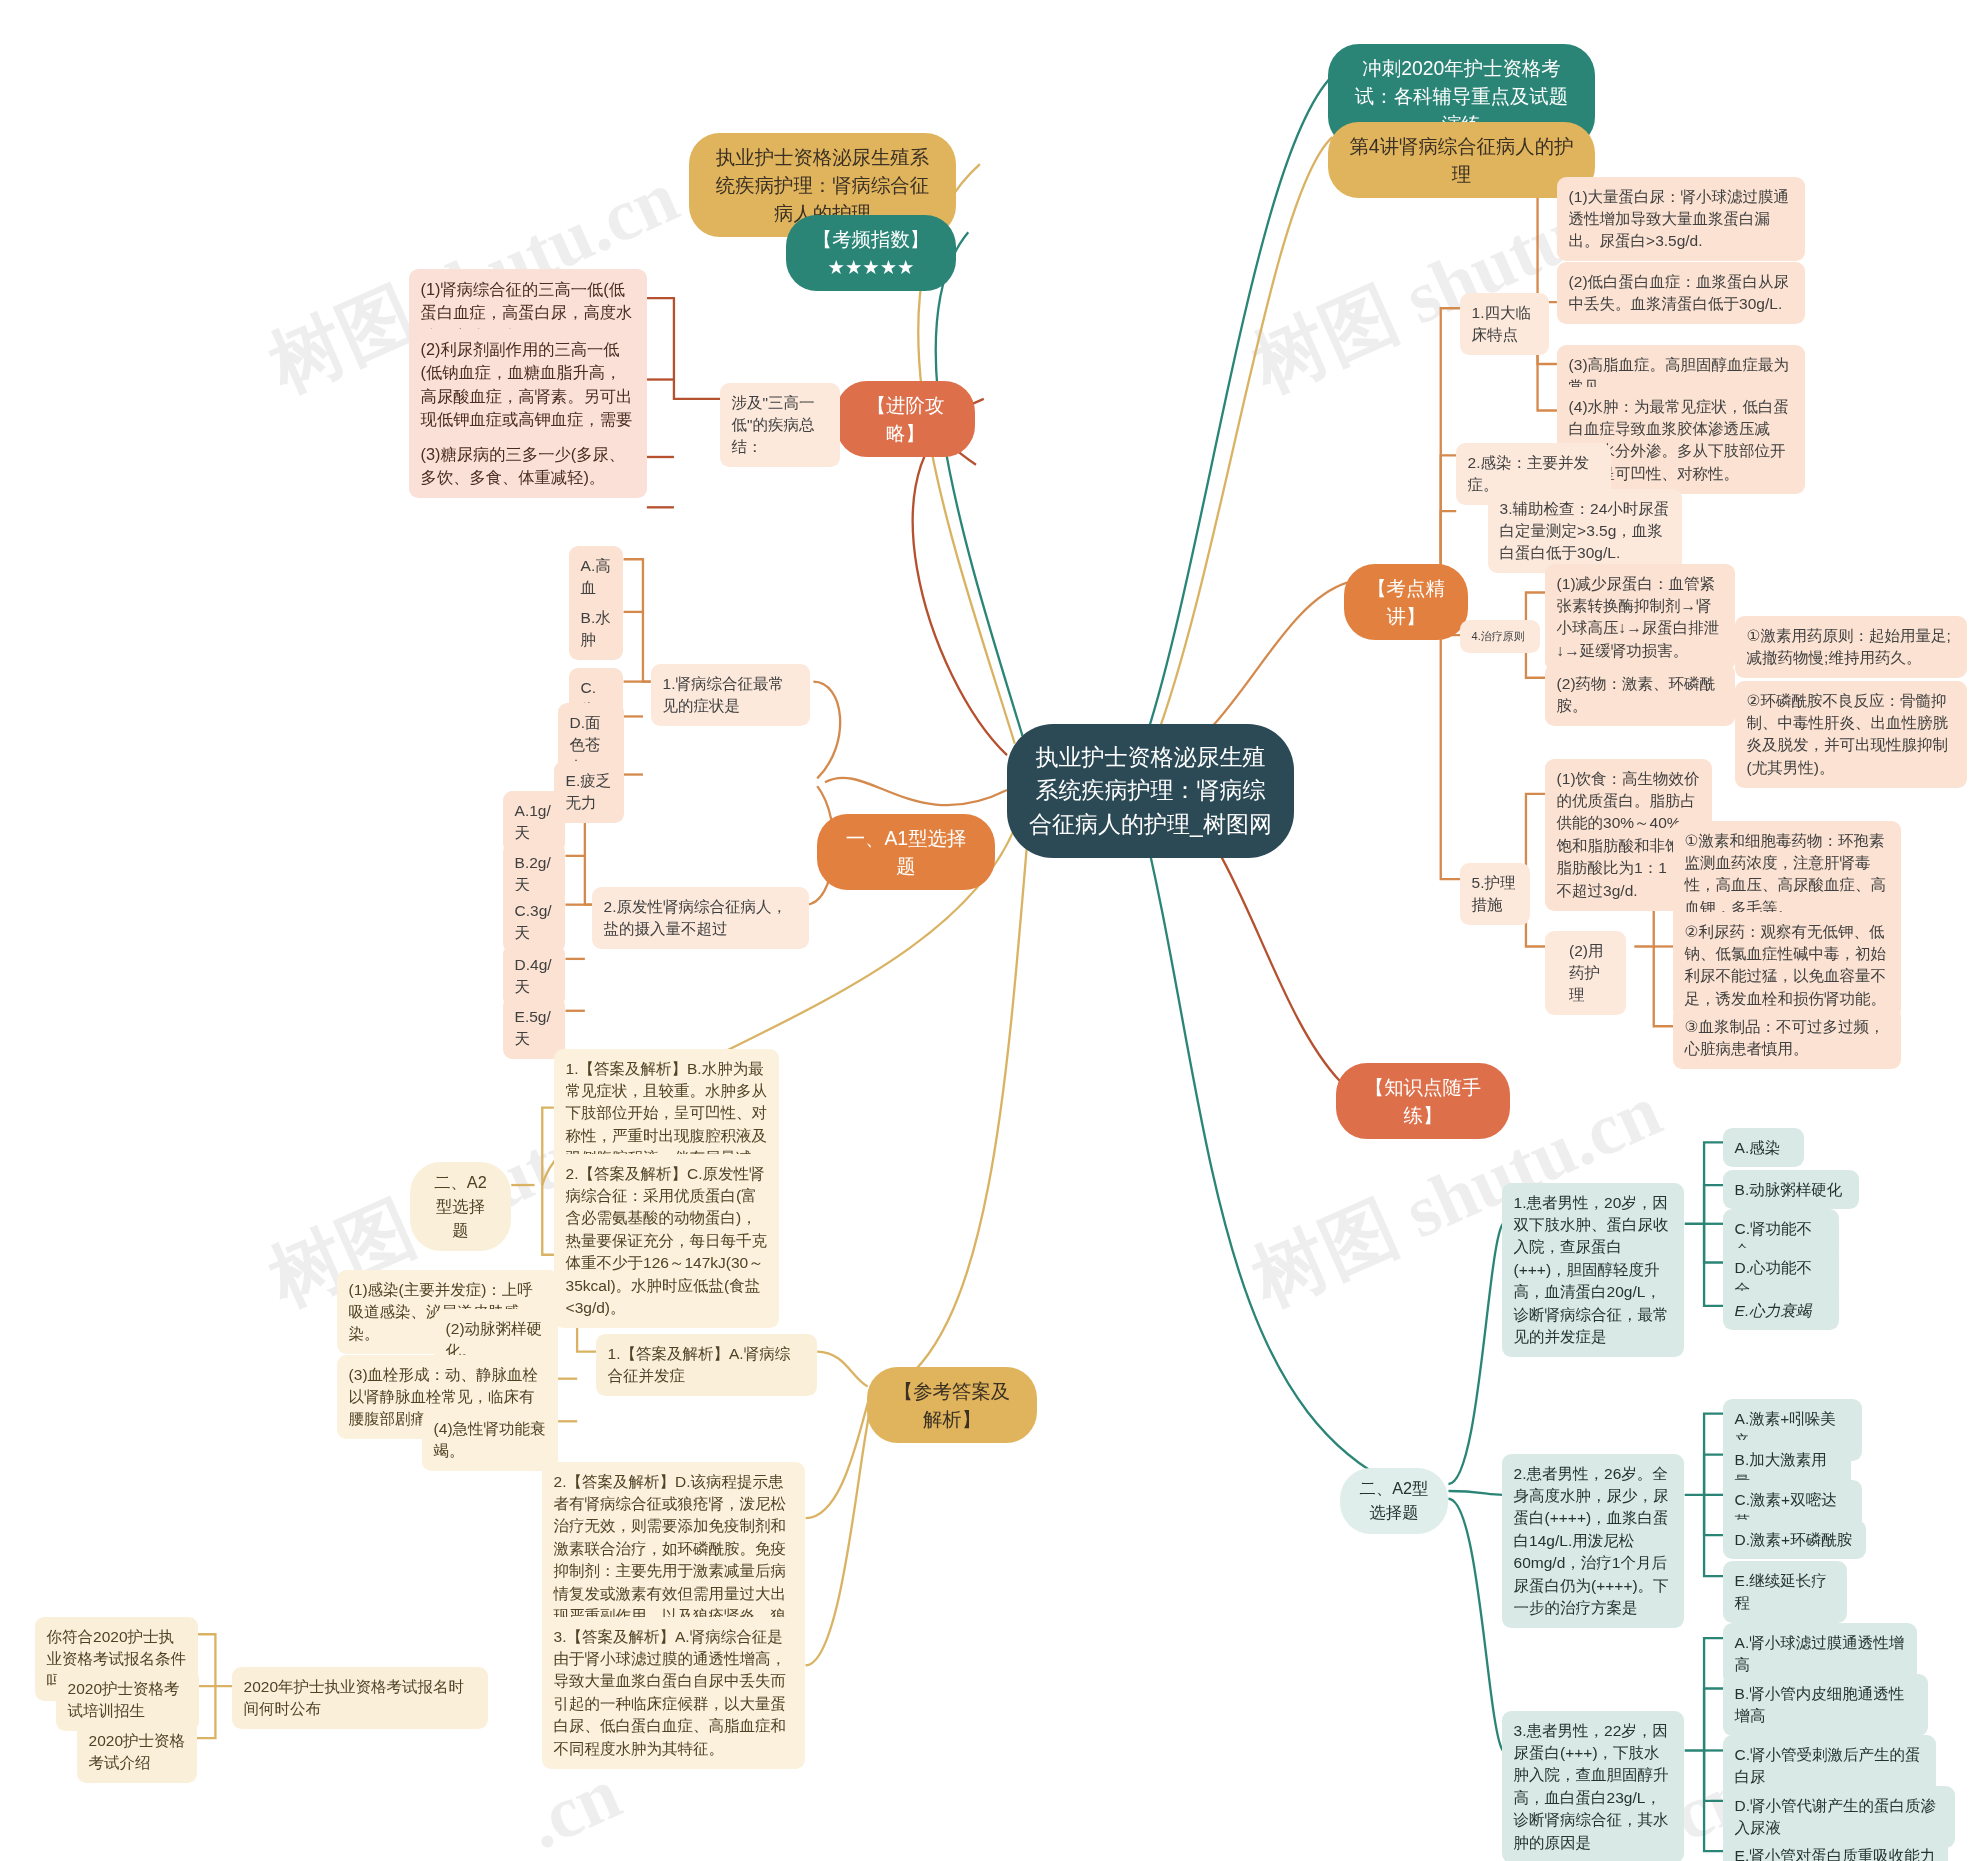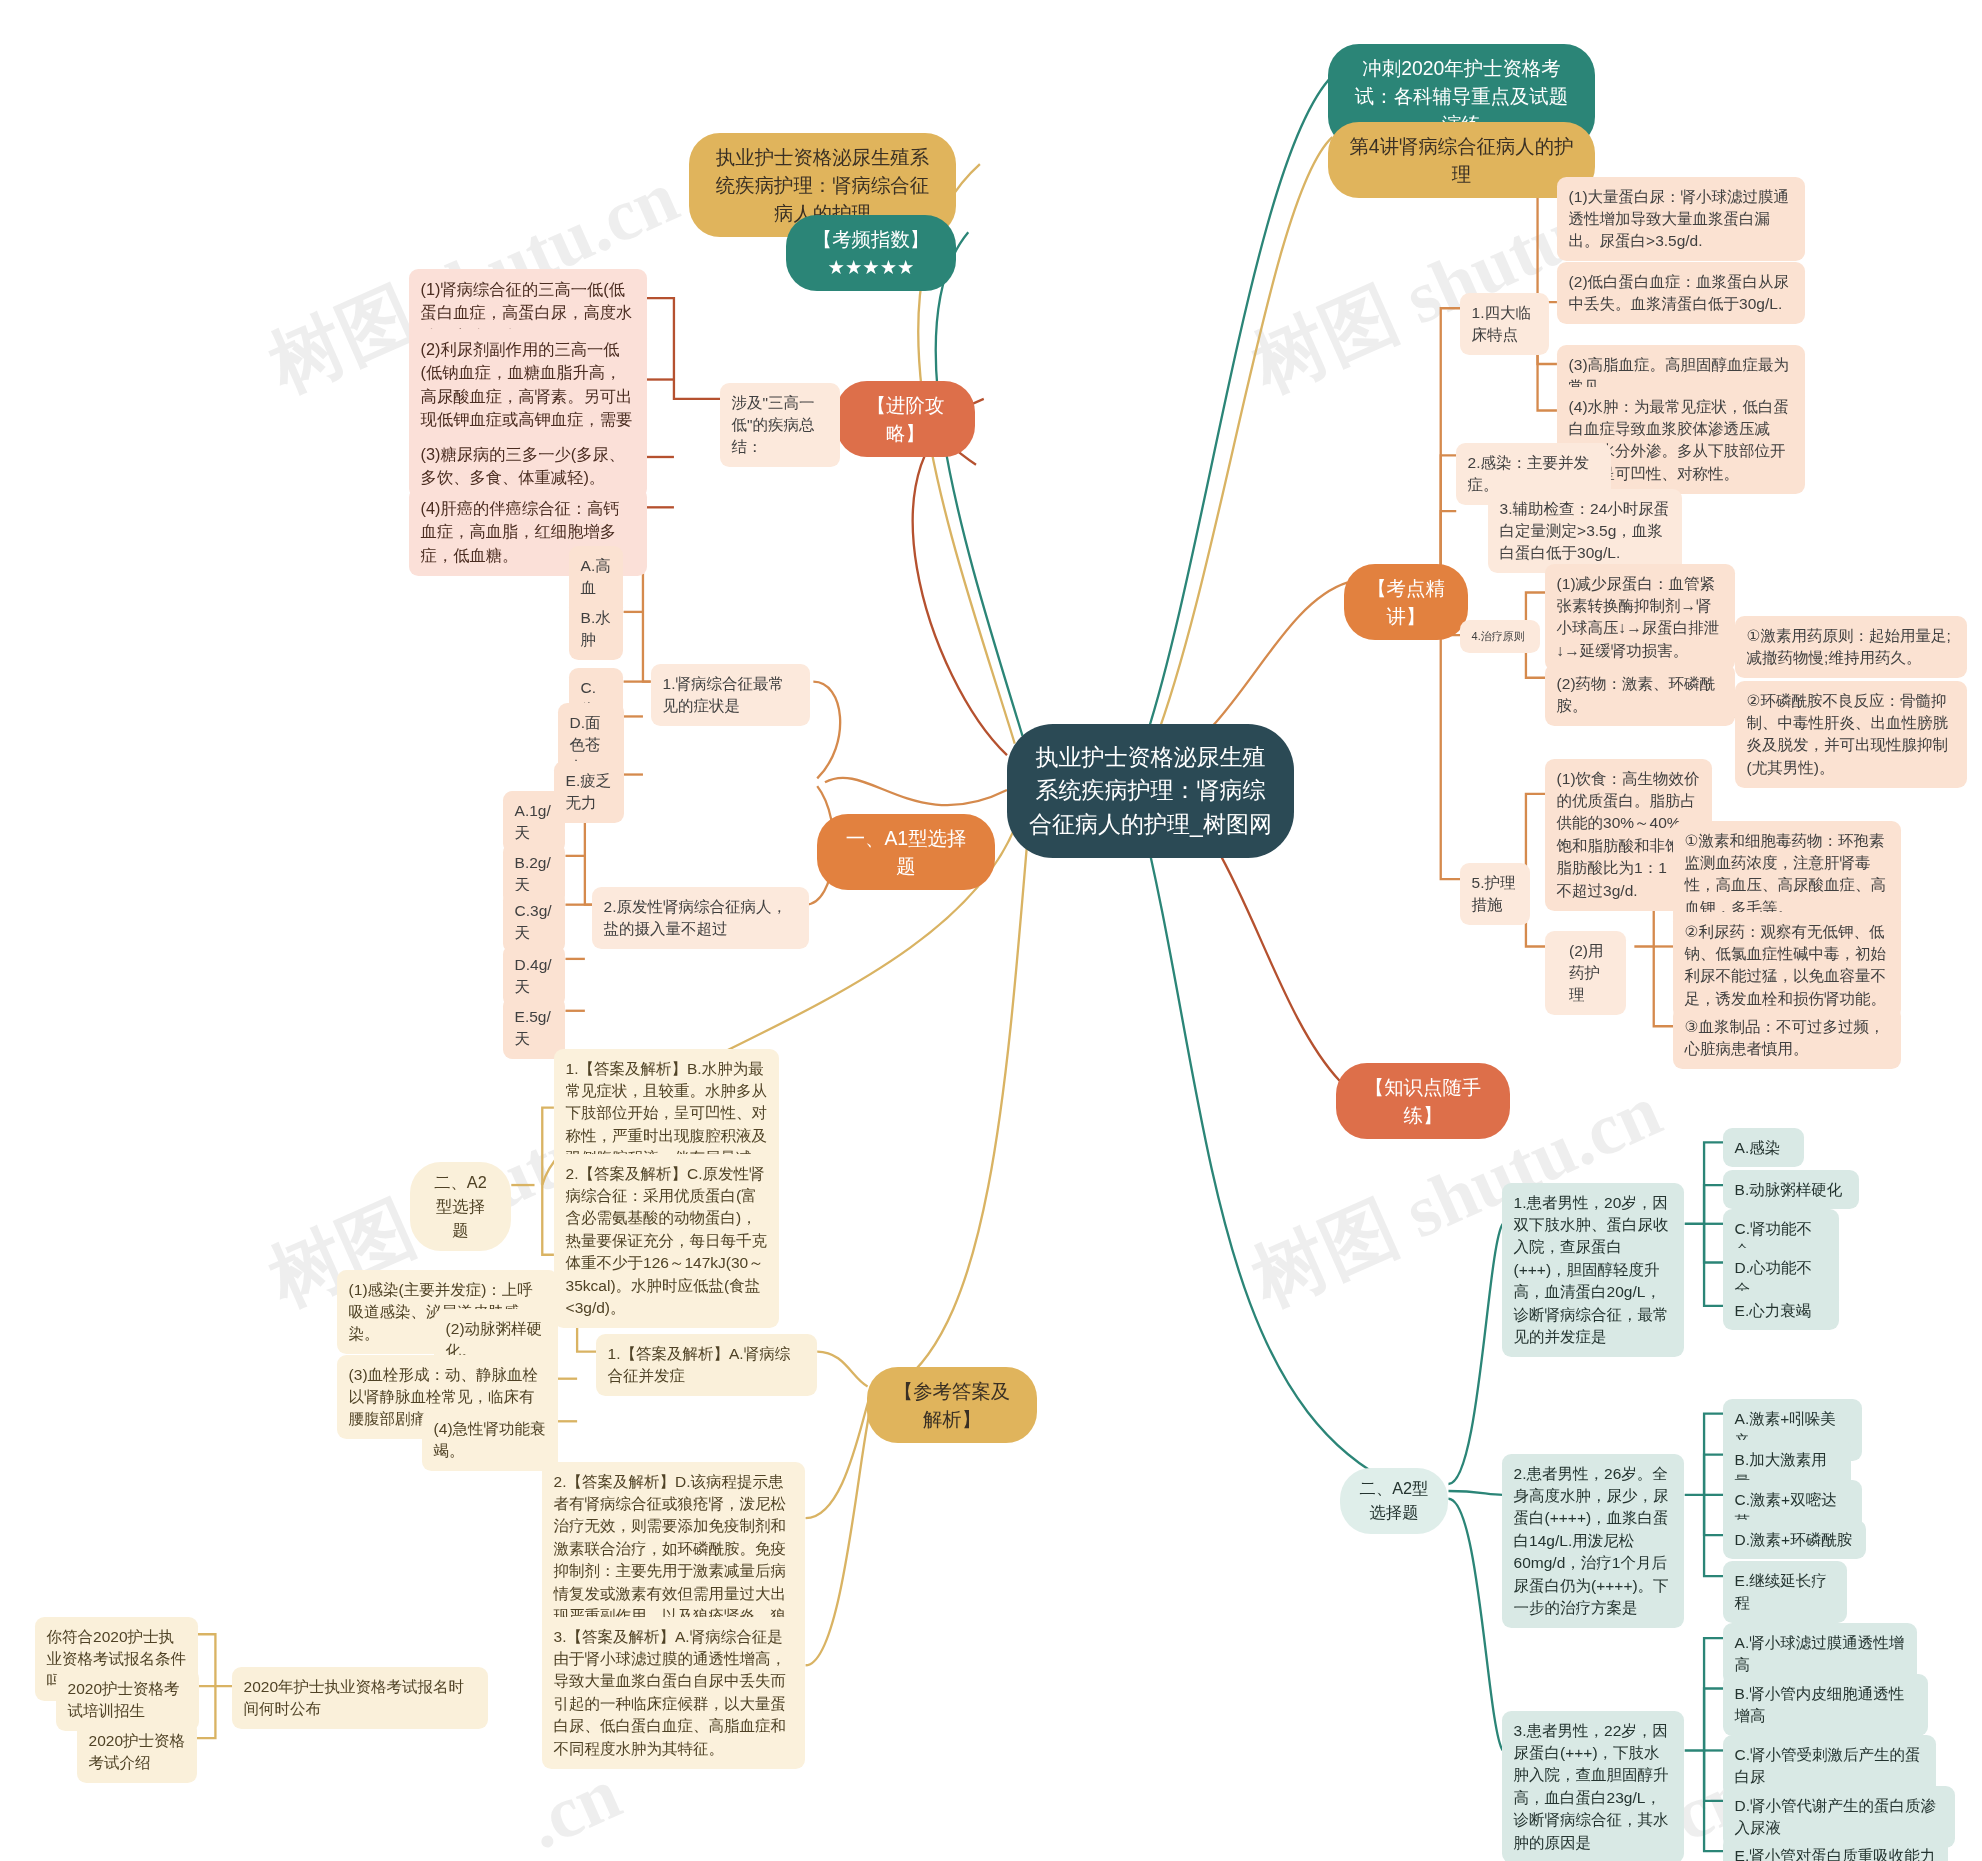--- a/index.html
+++ b/index.html
@@ -176,21 +176,20 @@
 
   <div class="node pill gold" style="left:1328px;top:122px;width:267px;">第4讲肾病综合征病人的护理</div>
 
   <div class="node pill orange2" style="left:836px;top:381px;width:139px;">【进阶攻略】</div>
 
   <div class="node box peachlite" style="left:720px;top:383px;width:120px;font-size:15.5px;">涉及"三高一低"的疾病总结：</div>
 
   <div class="node box pinkbox" style="left:409px;top:269px;width:238px;">(1)肾病综合征的三高一低(低蛋白血症，高蛋白尿，高度水肿，高脂血症)。</div>
   <div class="node box pinkbox" style="left:409px;top:329px;width:238px;">(2)利尿剂副作用的三高一低(低钠血症，血糖血脂升高，高尿酸血症，高肾素。另可出现低钾血症或高钾血症，需要看用的排钾还是保钾利尿剂)。</div>
   <div class="node box pinkbox" style="left:409px;top:434px;width:238px;">(3)糖尿病的三多一少(多尿、多饮、多食、体重减轻)。</div>
-  <div class="node box pinkbox" style="left:409px;top:488px;width:238px;">(4)肝癌的伴癌综合征：高钙血症，高血脂，红细胞增多症，低血糖。</div>
 
   <div class="node pill orange" style="left:817px;top:790px;width:178px;margin-top:24px;">一、A1型选择题</div>
 
   <div class="node box peachlite" style="left:651px;top:664px;width:159px;font-size:15.5px;">1.肾病综合征最常见的症状是</div>
   <div class="node box peachbox" style="left:569px;top:546px;width:54px;font-size:15.5px;">A.高血压</div>
   <div class="node box peachbox" style="left:569px;top:598px;width:54px;font-size:15.5px;">B.水肿</div>
   <div class="node box peachbox" style="left:569px;top:668px;width:54px;font-size:15.5px;">C.头晕</div>
   <div class="node box peachbox" style="left:558px;top:703px;width:66px;font-size:15.5px;">D.面色苍白</div>
   <div class="node box peachbox" style="left:554px;top:761px;width:70px;font-size:15.5px;">E.疲乏无力</div>
 
@@ -252,21 +251,21 @@
 
   <div class="node pill orange2" style="left:1336px;top:1063px;width:174px;">【知识点随手练】</div>
 
   <div class="node cat mintlite" style="left:1340px;top:1468px;width:108px;font-size:16.3px;">二、A2型选择题</div>
 
   <div class="node box mintbox" style="left:1502px;top:1183px;width:182px;font-size:15.5px;">1.患者男性，20岁，因双下肢水肿、蛋白尿收入院，查尿蛋白(+++)，胆固醇轻度升高，血清蛋白20g/L，诊断肾病综合征，最常见的并发症是</div>
   <div class="node box mintbox" style="left:1723px;top:1128px;width:81px;font-size:15.5px;">A.感染</div>
   <div class="node box mintbox" style="left:1723px;top:1170px;width:136px;font-size:15.5px;">B.动脉粥样硬化</div>
   <div class="node box mintbox" style="left:1723px;top:1209px;width:116px;font-size:15.5px;">C.肾功能不全</div>
   <div class="node box mintbox" style="left:1723px;top:1248px;width:116px;font-size:15.5px;">D.心功能不全</div>
-  <div class="node box mintbox" style="left:1723px;top:1291px;width:116px;font-size:15.5px;">E.心力衰竭</div>
+  <div class="node box mintbox" style="left:1723px;top:1291px;width:116px;font-size:15.5px;font-style:italic;">E.心力衰竭</div>
 
   <div class="node box mintbox" style="left:1502px;top:1454px;width:182px;font-size:15.5px;">2.患者男性，26岁。全身高度水肿，尿少，尿蛋白(++++)，血浆白蛋白14g/L.用泼尼松60mg/d，治疗1个月后尿蛋白仍为(++++)。下一步的治疗方案是</div>
   <div class="node box mintbox" style="left:1723px;top:1399px;width:139px;font-size:15.5px;">A.激素+吲哚美辛</div>
   <div class="node box mintbox" style="left:1723px;top:1440px;width:128px;font-size:15.5px;">B.加大激素用量</div>
   <div class="node box mintbox" style="left:1723px;top:1480px;width:139px;font-size:15.5px;">C.激素+双嘧达莫</div>
   <div class="node box mintbox" style="left:1723px;top:1520px;width:143px;font-size:15.5px;">D.激素+环磷酰胺</div>
   <div class="node box mintbox" style="left:1723px;top:1561px;width:124px;font-size:15.5px;">E.继续延长疗程</div>
 
   <div class="node box mintbox" style="left:1502px;top:1711px;width:182px;font-size:15.5px;">3.患者男性，22岁，因尿蛋白(+++)，下肢水肿入院，查血胆固醇升高，血白蛋白23g/L，诊断肾病综合征，其水肿的原因是</div>
   <div class="node box mintbox" style="left:1723px;top:1623px;width:194px;font-size:15.5px;">A.肾小球滤过膜通透性增高</div>

